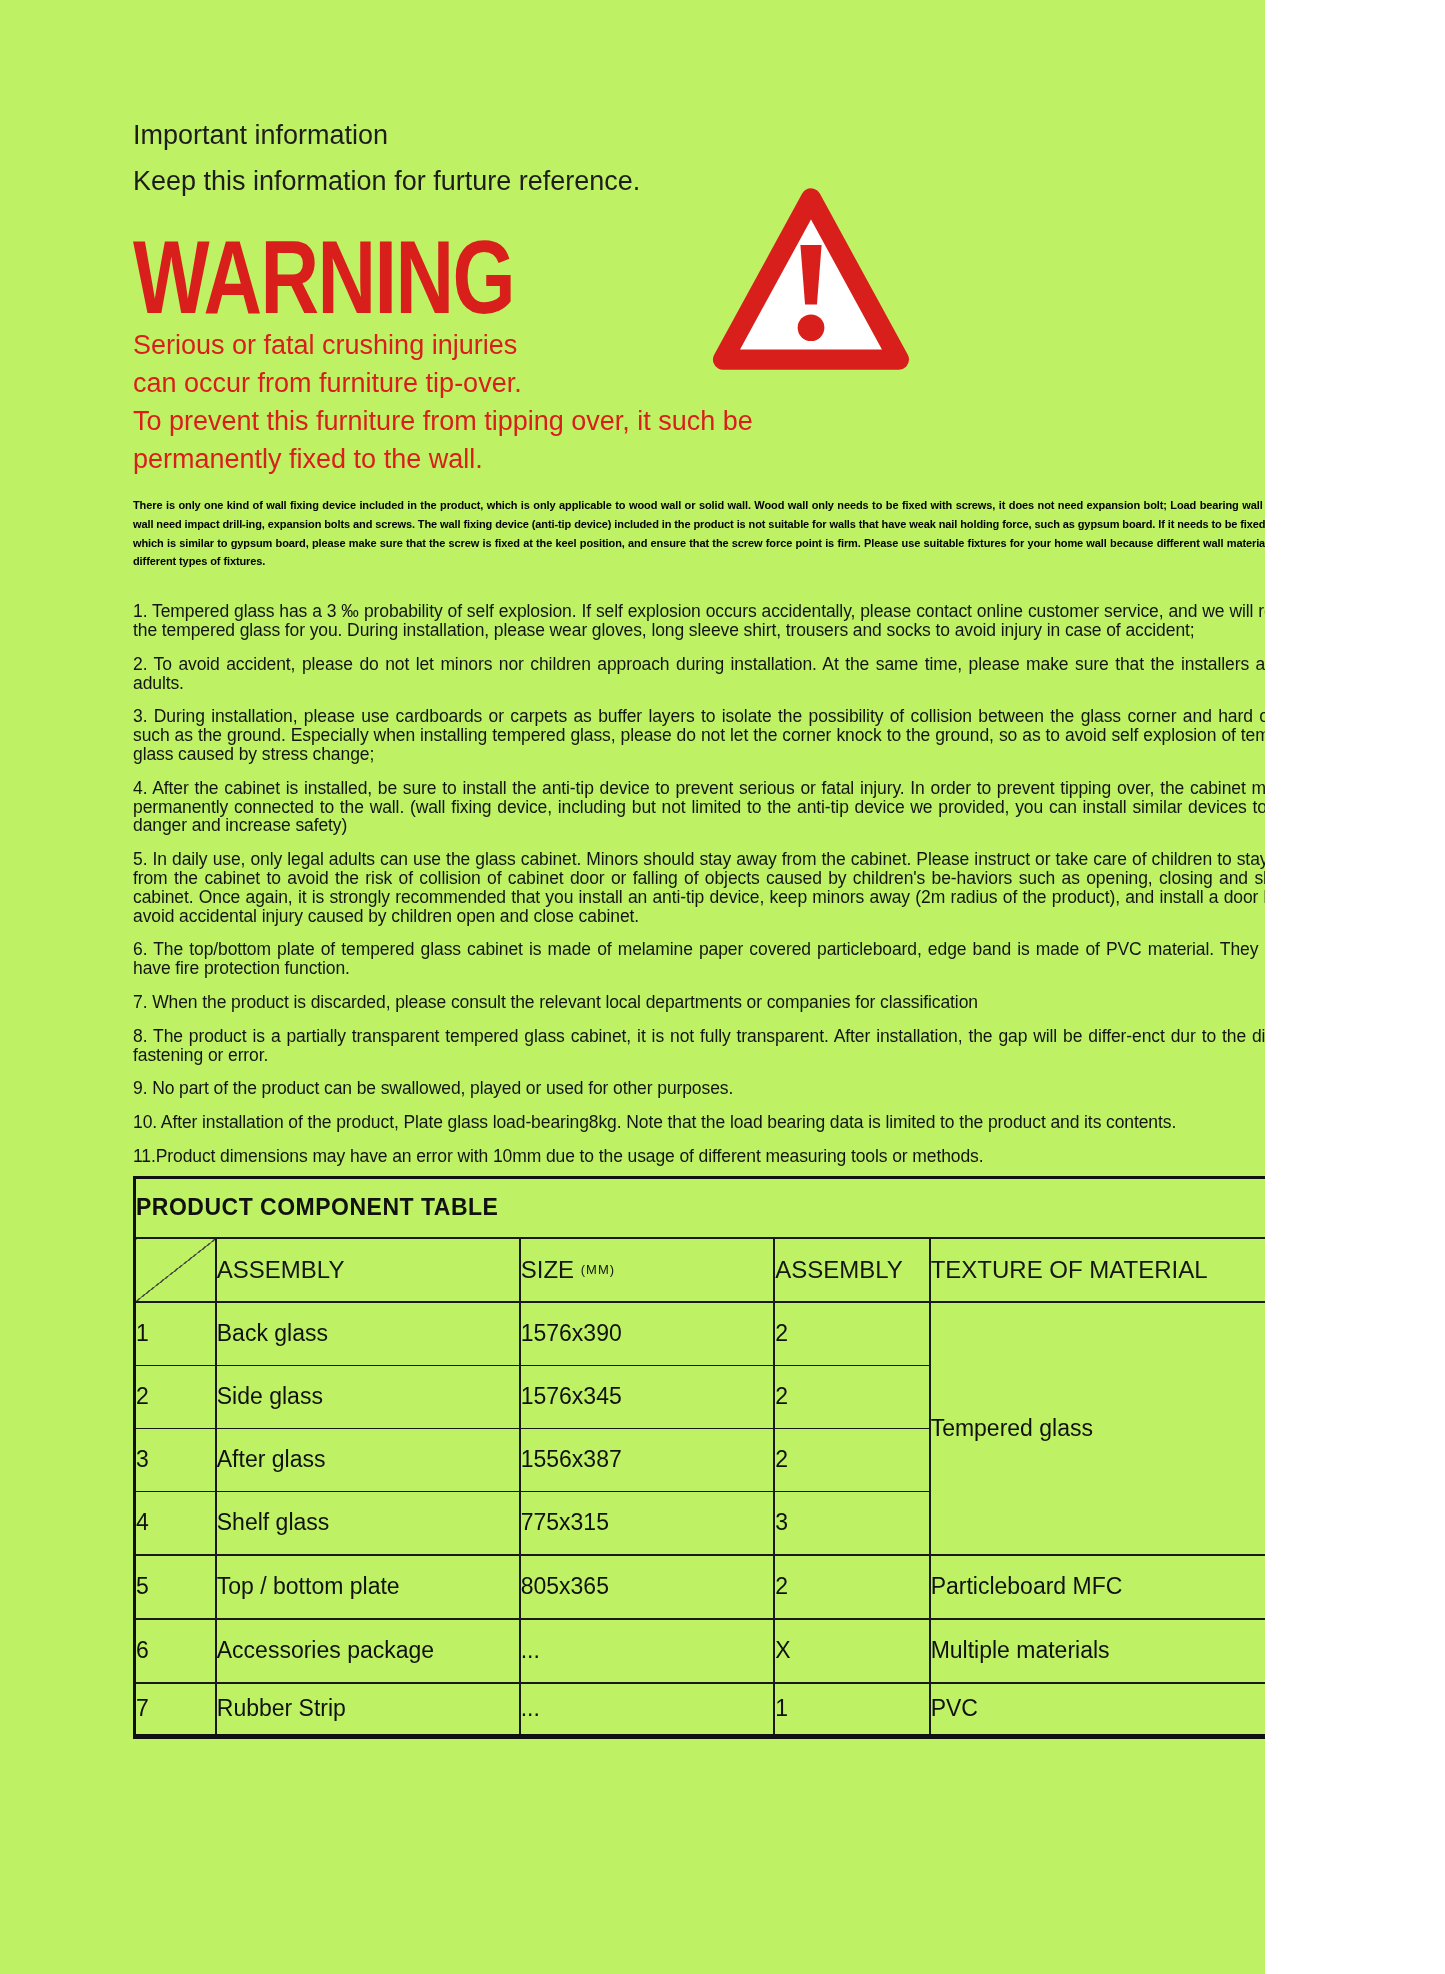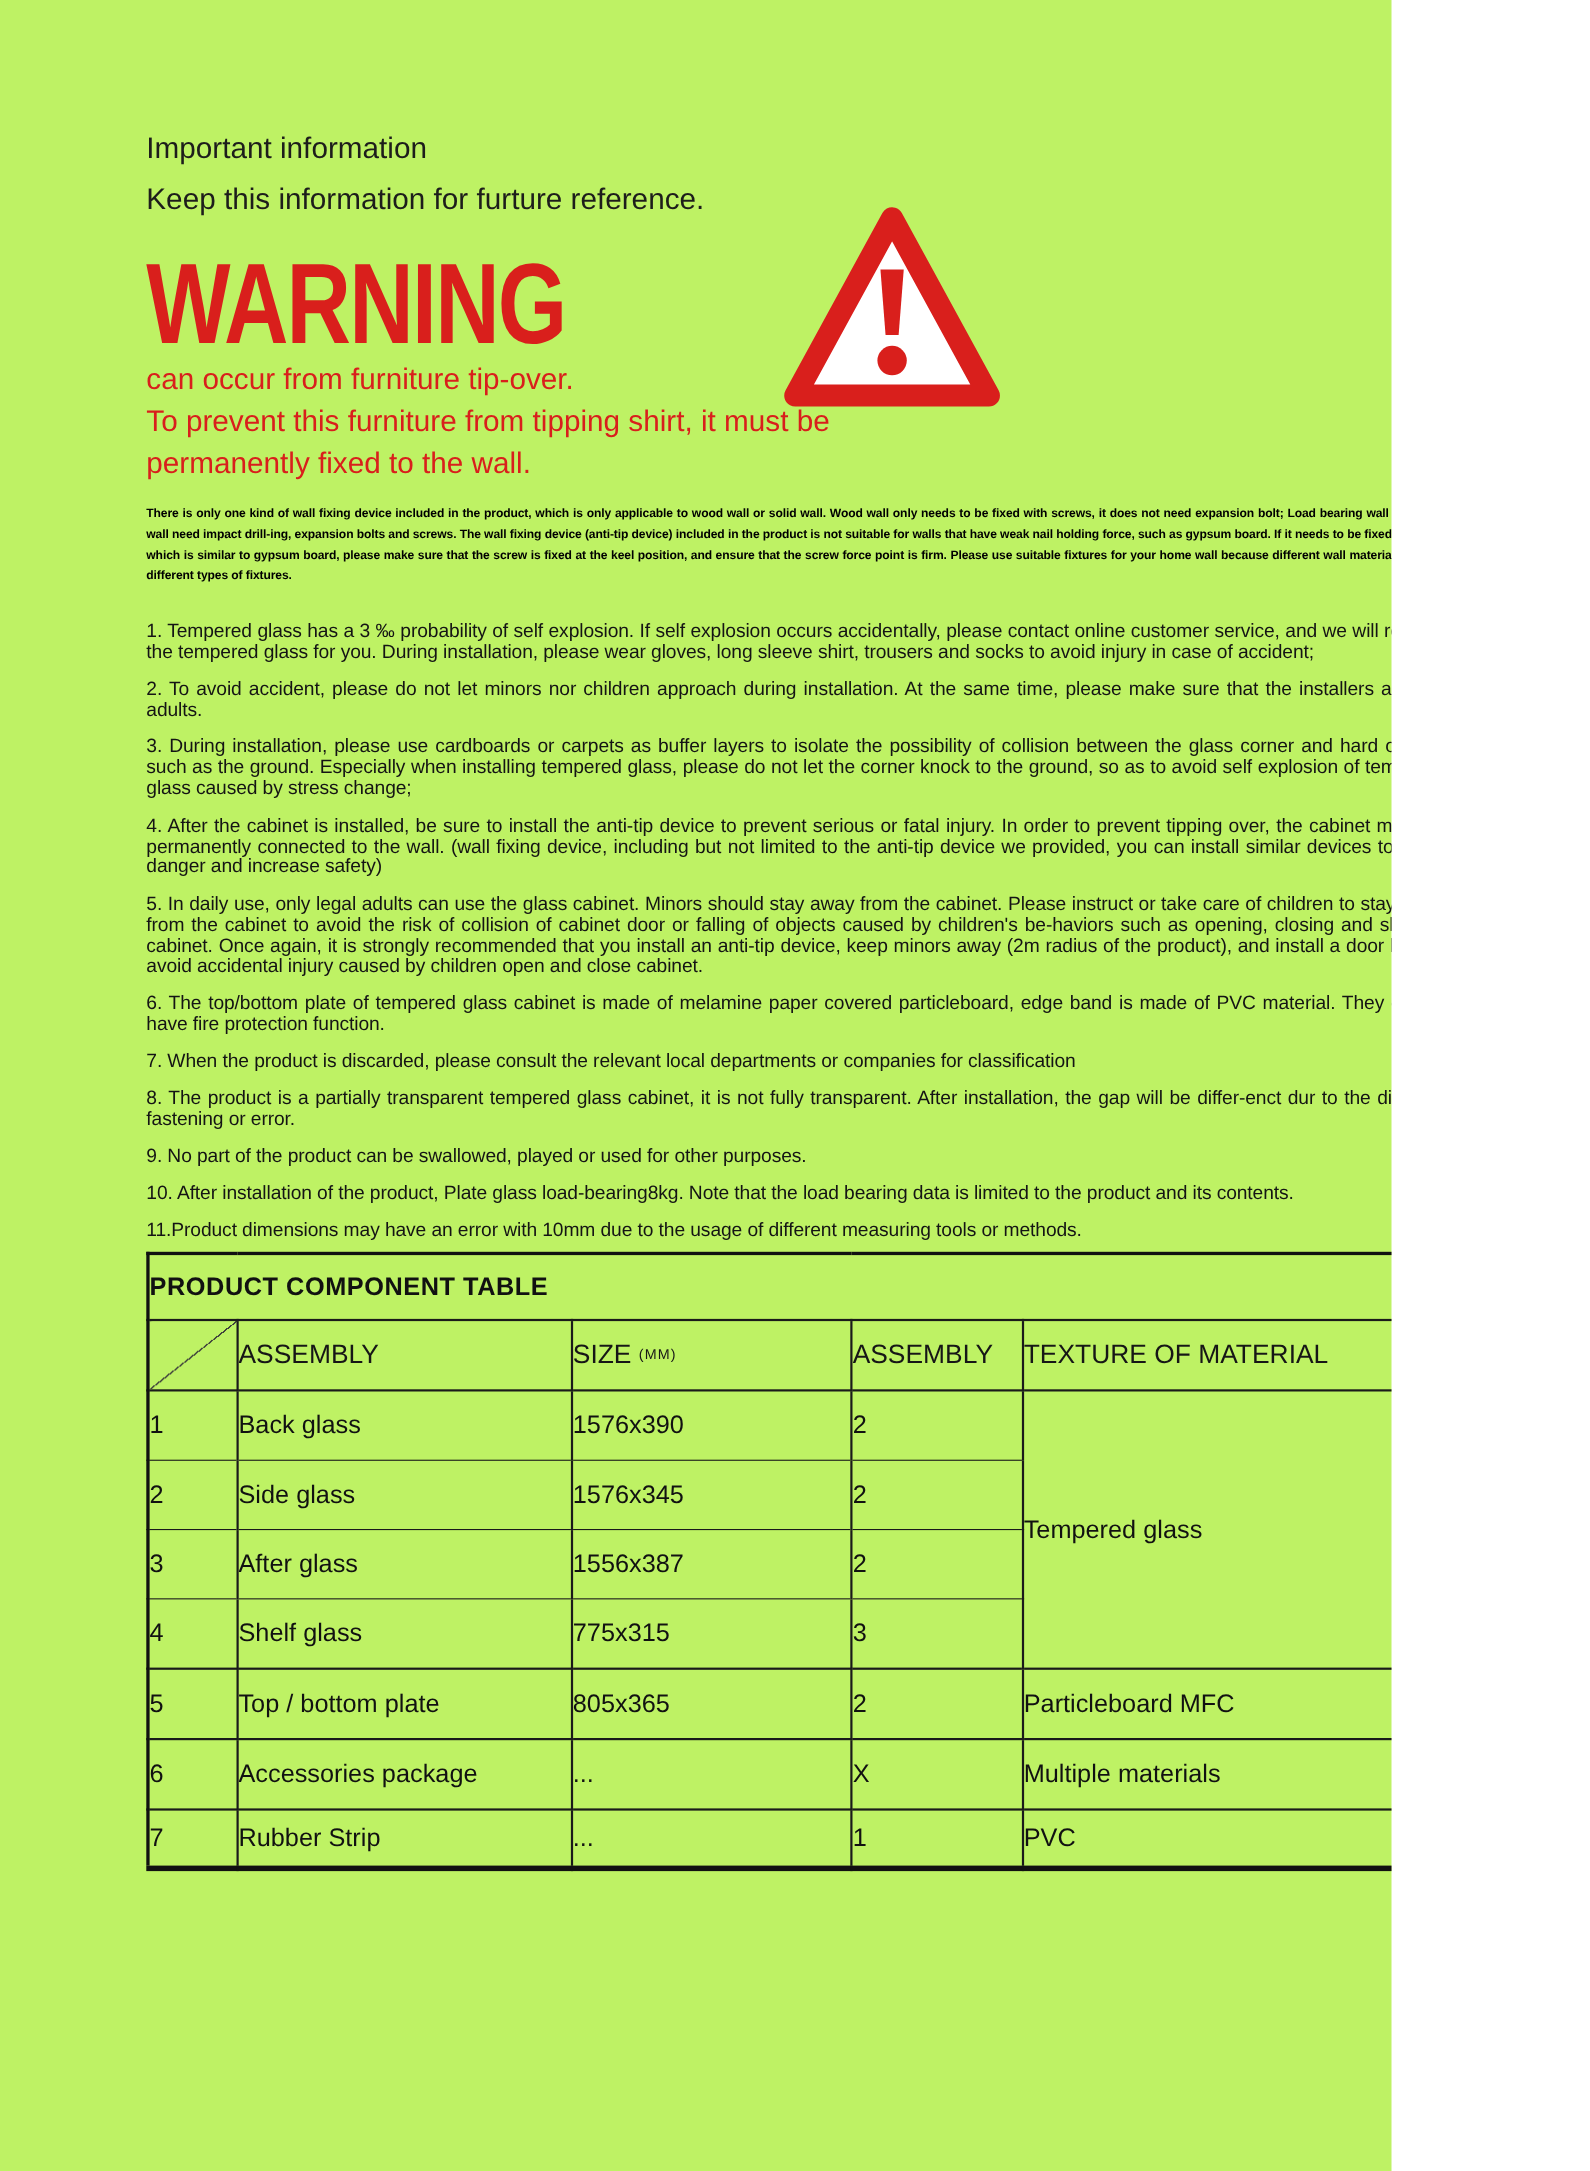--- a/index.html
+++ b/index.html
@@ -76,22 +76,23 @@
   <div class="content">
 
     <div class="intro">
       <div>Important information</div>
       <div>Keep this information for furture reference.</div>
     </div>
 
     <div class="warning-title">WARNING</div>
 
     <div class="warning-lines">
+      <div>Serious or fatal crushing injuries</div>
       <div>can occur from furniture tip-over.</div>
-      <div>To prevent this furniture from tipping shirt, it must be</div>
+      <div>To prevent this furniture from tipping over, it such be</div>
       <div>permanently fixed to the wall.</div>
     </div>
 
     <p class="bold-para">There is only one kind of wall fixing device included in the product, which is only applicable to wood wall or solid wall. Wood wall only needs to be fixed with screws, it does not need expansion bolt; Load bearing wall and solid wall need impact drill-ing, expansion bolts and screws. The wall fixing device (anti-tip device) included in the product is not suitable for walls that have weak nail holding force, such as gypsum board. If it needs to be fixed on a wall which is similar to gypsum board, please make sure that the screw is fixed at the keel position, and ensure that the screw force point is firm. Please use suitable fixtures for your home wall because different wall materials require different types of fixtures.</p>
 
     <div class="items">
       <p>1. Tempered glass has a 3 ‰ probability of self explosion. If self explosion occurs accidentally, please contact online customer service, and we will reissue the tempered glass for you. During installation, please wear gloves, long sleeve shirt, trousers and socks to avoid injury in case of accident;</p>
       <p>2. To avoid accident, please do not let minors nor children approach during installation. At the same time, please make sure that the installers are two adults.</p>
       <p>3. During installation, please use cardboards or carpets as buffer layers to isolate the possibility of collision between the glass corner and hard objects such as the ground. Especially when installing tempered glass, please do not let the corner knock to the ground, so as to avoid self explosion of tempered glass caused by stress change;</p>
       <p>4. After the cabinet is installed, be sure to install the anti-tip device to prevent serious or fatal injury. In order to prevent tipping over, the cabinet must be permanently connected to the wall. (wall fixing device, including but not limited to the anti-tip device we provided, you can install similar devices to avoid danger and increase safety)</p>

